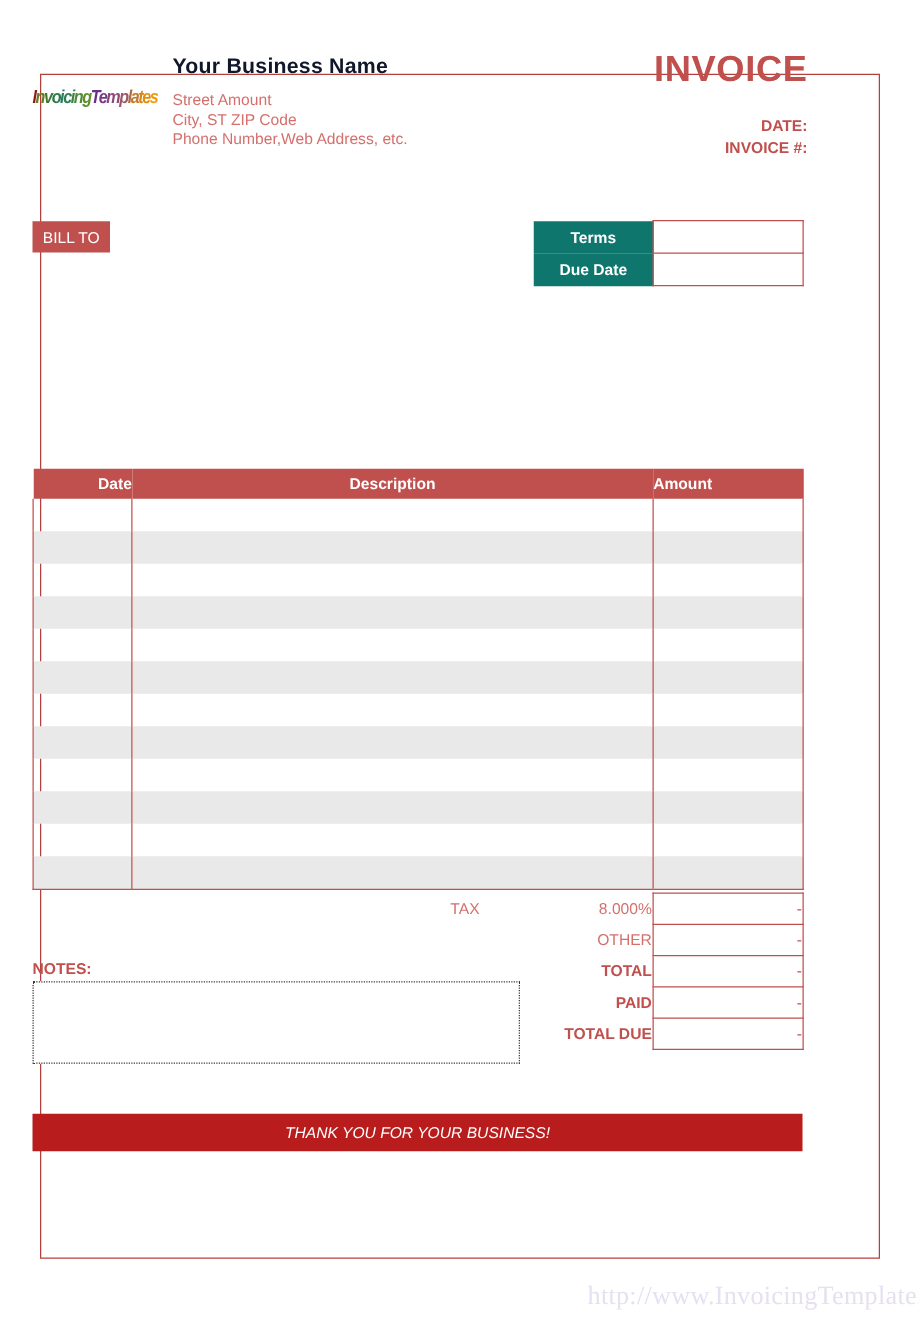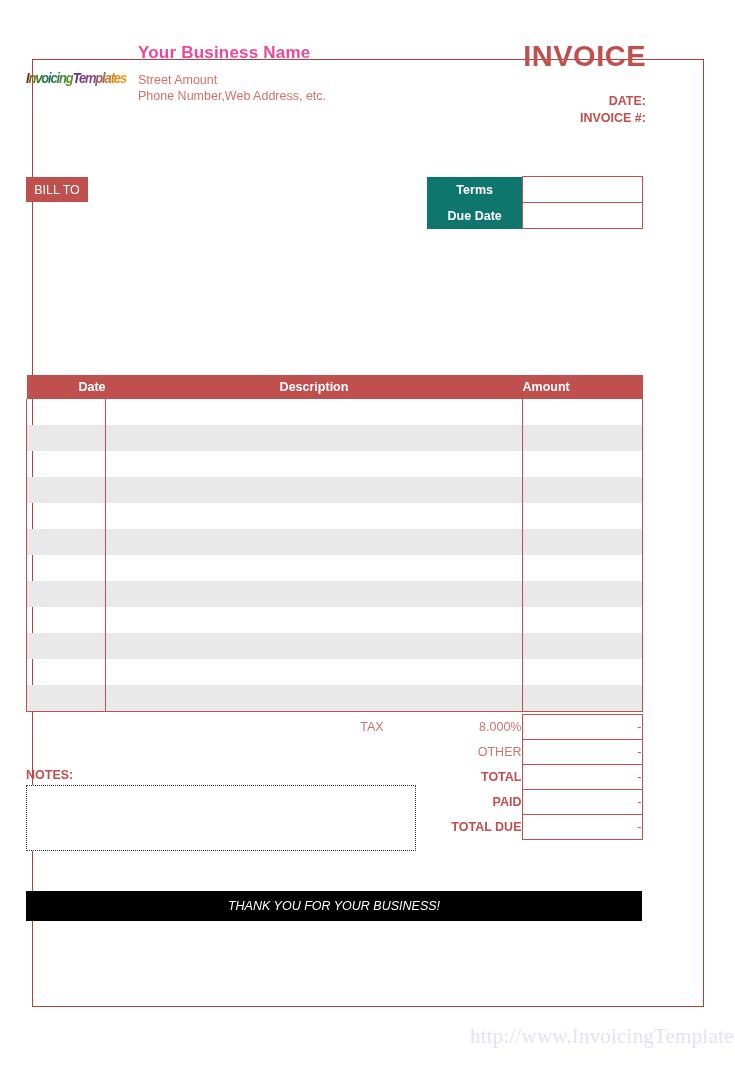--- a/index.html
+++ b/index.html
@@ -54,21 +54,21 @@
   }
   #logo-block span { display: inline; }
 
   #biz-block {
     position: absolute;
     left: 112px;
     top: 0px;
     width: 300px;
   }
   #biz-name {
-    color: #ec4899;
+    color: #0f172a;
     font-weight: bold;
     font-size: 17px;
     line-height: 22px;
     margin: 0 0 9px 0;
     letter-spacing: 0.2px;
   }
   .biz-line {
     color: #d4706c;
     font-size: 12.5px;
     line-height: 15.5px;
@@ -237,21 +237,21 @@
     padding-right: 22px;
   }
 
   
   #thankyou {
     position: absolute;
     left: 26px;
     top: 891px;
     width: 616px;
     height: 30px;
-    background: #000000;
+    background: #b91c1c;
     color: #ffffff;
     font-size: 12.5px;
     font-style: italic;
     display: flex;
     align-items: center;
     justify-content: center;
     box-sizing: border-box;
   }
 
   
@@ -271,20 +271,21 @@
 
 <div id="page-frame"></div>
 
 <div id="header">
 
   <div id="logo-block"><span style="color: rgb(140, 26, 20);">I</span><span style="color: rgb(107, 122, 31);">n</span><span style="color: rgb(63, 122, 51);">v</span><span style="color: rgb(47, 122, 74);">o</span><span style="color: rgb(42, 122, 99);">i</span><span style="color: rgb(47, 127, 85);">c</span><span style="color: rgb(61, 131, 71);">i</span><span style="color: rgb(79, 138, 58);">n</span><span style="color: rgb(95, 143, 46);">g</span><span style="color: rgb(106, 47, 138);">T</span><span style="color: rgb(122, 58, 133);">e</span><span style="color: rgb(138, 74, 122);">m</span><span style="color: rgb(155, 90, 99);">p</span><span style="color: rgb(176, 106, 69);">l</span><span style="color: rgb(196, 122, 42);">a</span><span style="color: rgb(212, 136, 26);">t</span><span style="color: rgb(224, 143, 18);">e</span><span style="color: rgb(239, 154, 10);">s</span></div>
 
   <div id="biz-block">
     <div id="biz-name">Your Business Name</div>
     <div class="biz-line">Street Amount</div>
+    <div class="biz-line">City, ST  ZIP Code</div>
     <div class="biz-line">Phone Number,Web Address, etc.</div>
   </div>
 
   <div id="invoice-word">INVOICE</div>
 
   <div id="meta-block">
     <div>DATE:</div>
     <div>INVOICE #:</div>
   </div>
 </div>

